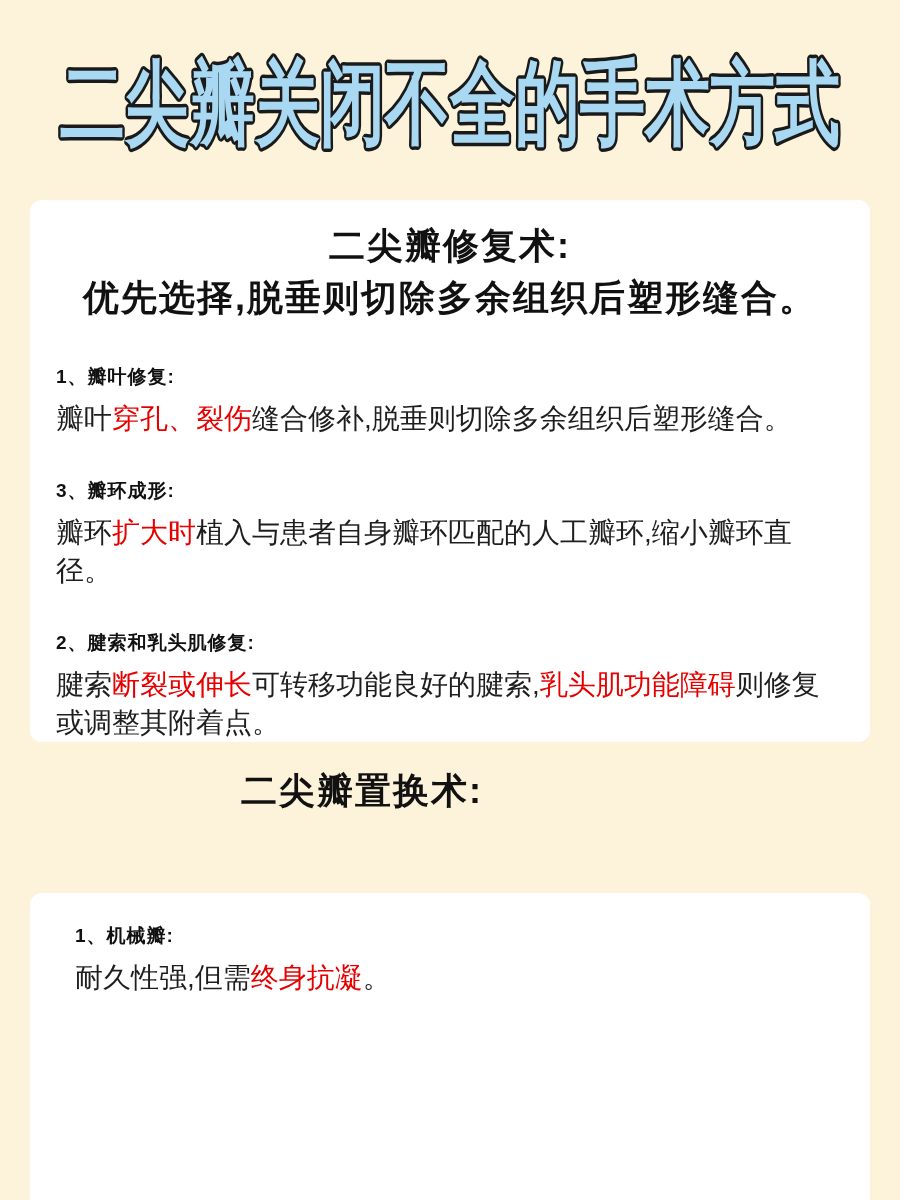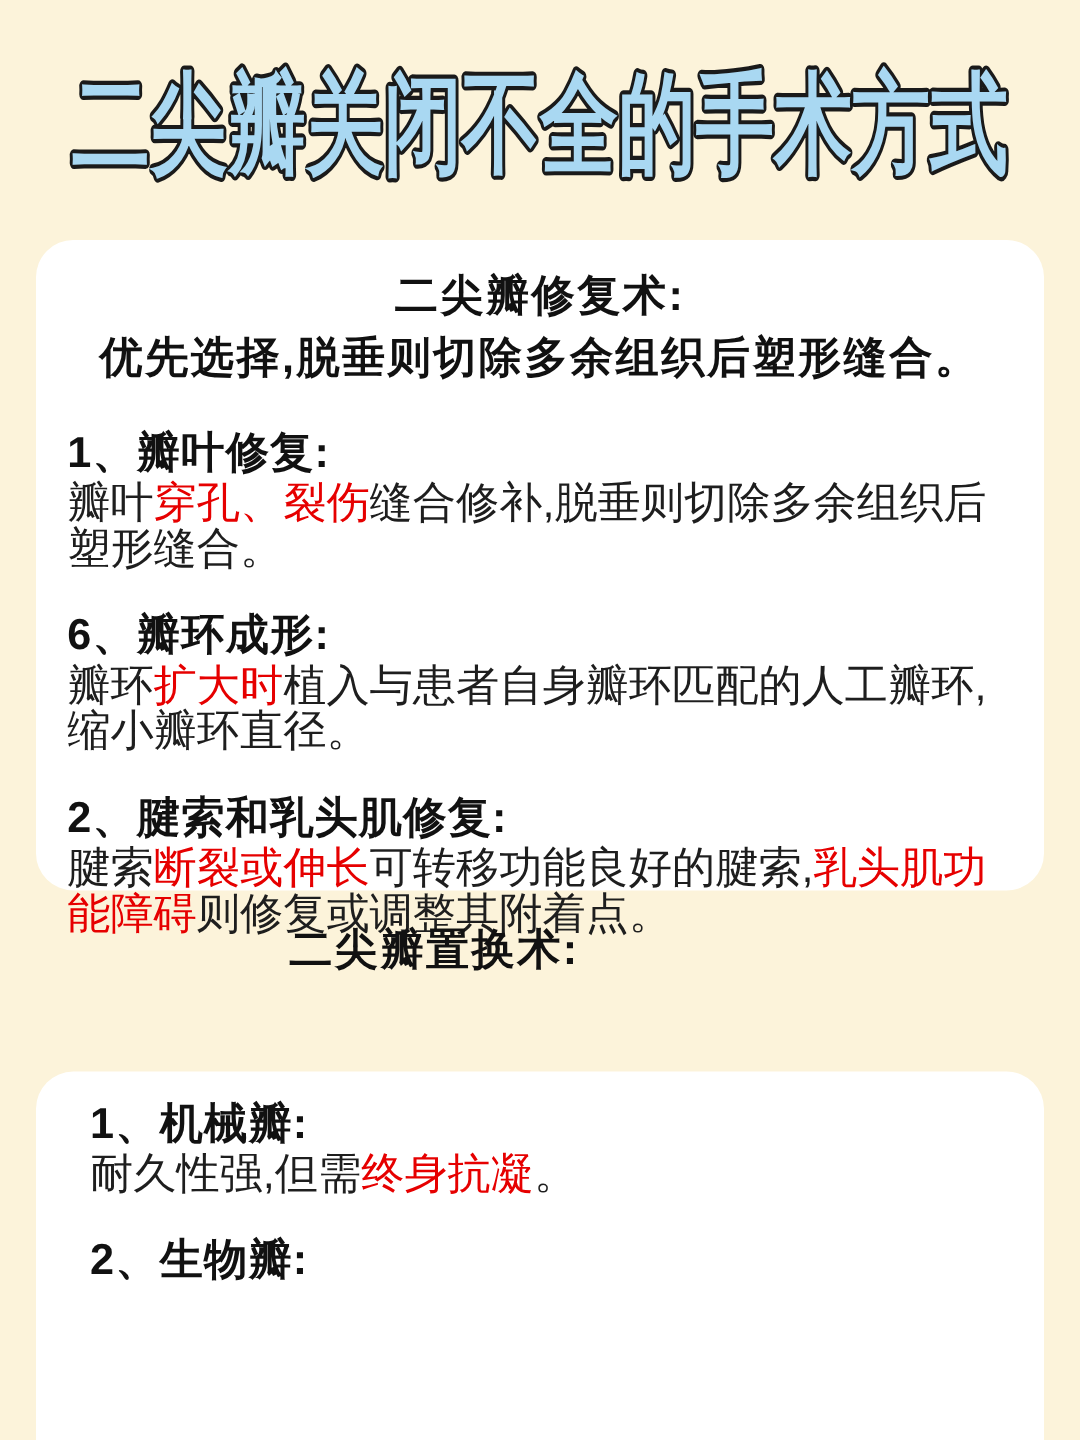--- a/index.html
+++ b/index.html
@@ -40,21 +40,21 @@
     stroke-linejoin: round;
     font-family: "Liberation Sans", sans-serif;
     font-weight: 900;
     font-size: 92px;
   }
   .card {
     position: absolute;
     left: 30px;
     width: 840px;
     background: var(--card-bg);
-    border-radius: 31px;
+    border-radius: 12px;
   }
   .card-repair {
     top: 200px;
     height: 542px;
     padding: 20px 26px 0 26px;
   }
   .card-replacement {
     top: 893px;
     height: 354px;
     padding: 28px 30px 0 45px;
@@ -70,29 +70,29 @@
   .sec-head {
     position: absolute;
     top: 765px;
     left: 0;
     width: 724px;
   }
   .item { margin-top: 38px; }
   .card-replacement .item:first-child { margin-top: 0; }
   .item-heading {
     margin: 0 0 8px 0;
-    font-size: 36px;
+    font-size: 19px;
     font-weight: 800;
     line-height: 30px;
     letter-spacing: 1px;
     color: var(--heading);
   }
   .item-body {
     margin: 0;
-    font-size: 36px;
+    font-size: 28px;
     line-height: 38px;
     color: var(--text);
   }
   .item-body .em { color: var(--emphasis-red); }
 </style>
 </head>
 <body>
 
 <div class="page">
 
@@ -105,38 +105,37 @@
       <div>二尖瓣修复术:</div>
       <div>优先选择,脱垂则切除多余组织后塑形缝合。</div>
     </div>
 
     <div class="item">
       <p class="item-heading">1、瓣叶修复:</p>
       <p class="item-body"><span>瓣叶</span><span class="em">穿孔、裂伤</span><span>缝合修补,脱垂则切除多余组织后塑形缝合。</span></p>
     </div>
 
     <div class="item">
-      <p class="item-heading">6、瓣环成形:</p>
+      <p class="item-heading">3、瓣环成形:</p>
       <p class="item-body"><span>瓣环</span><span class="em">扩大时</span><span>植入与患者自身瓣环匹配的人工瓣环,缩小瓣环直径。</span></p>
     </div>
 
     <div class="item">
       <p class="item-heading">2、腱索和乳头肌修复:</p>
       <p class="item-body"><span>腱索</span><span class="em">断裂或伸长</span><span>可转移功能良好的腱索,</span><span class="em">乳头肌功能障碍</span><span>则修复或调整其附着点。</span></p>
     </div>
   </div>
 
   <div class="sec-head">
     <div>二尖瓣置换术:</div>
   </div>
 
   <div class="card card-replacement">
     <div class="item">
       <p class="item-heading">1、机械瓣:</p>
       <p class="item-body"><span>耐久性强,但需</span><span class="em">终身抗凝</span><span>。</span></p>
     </div>
 
     <div class="item">
-      <p class="item-heading">2、生物瓣:</p>
     </div>
   </div>
 
 </div>
 
 </body></html>

